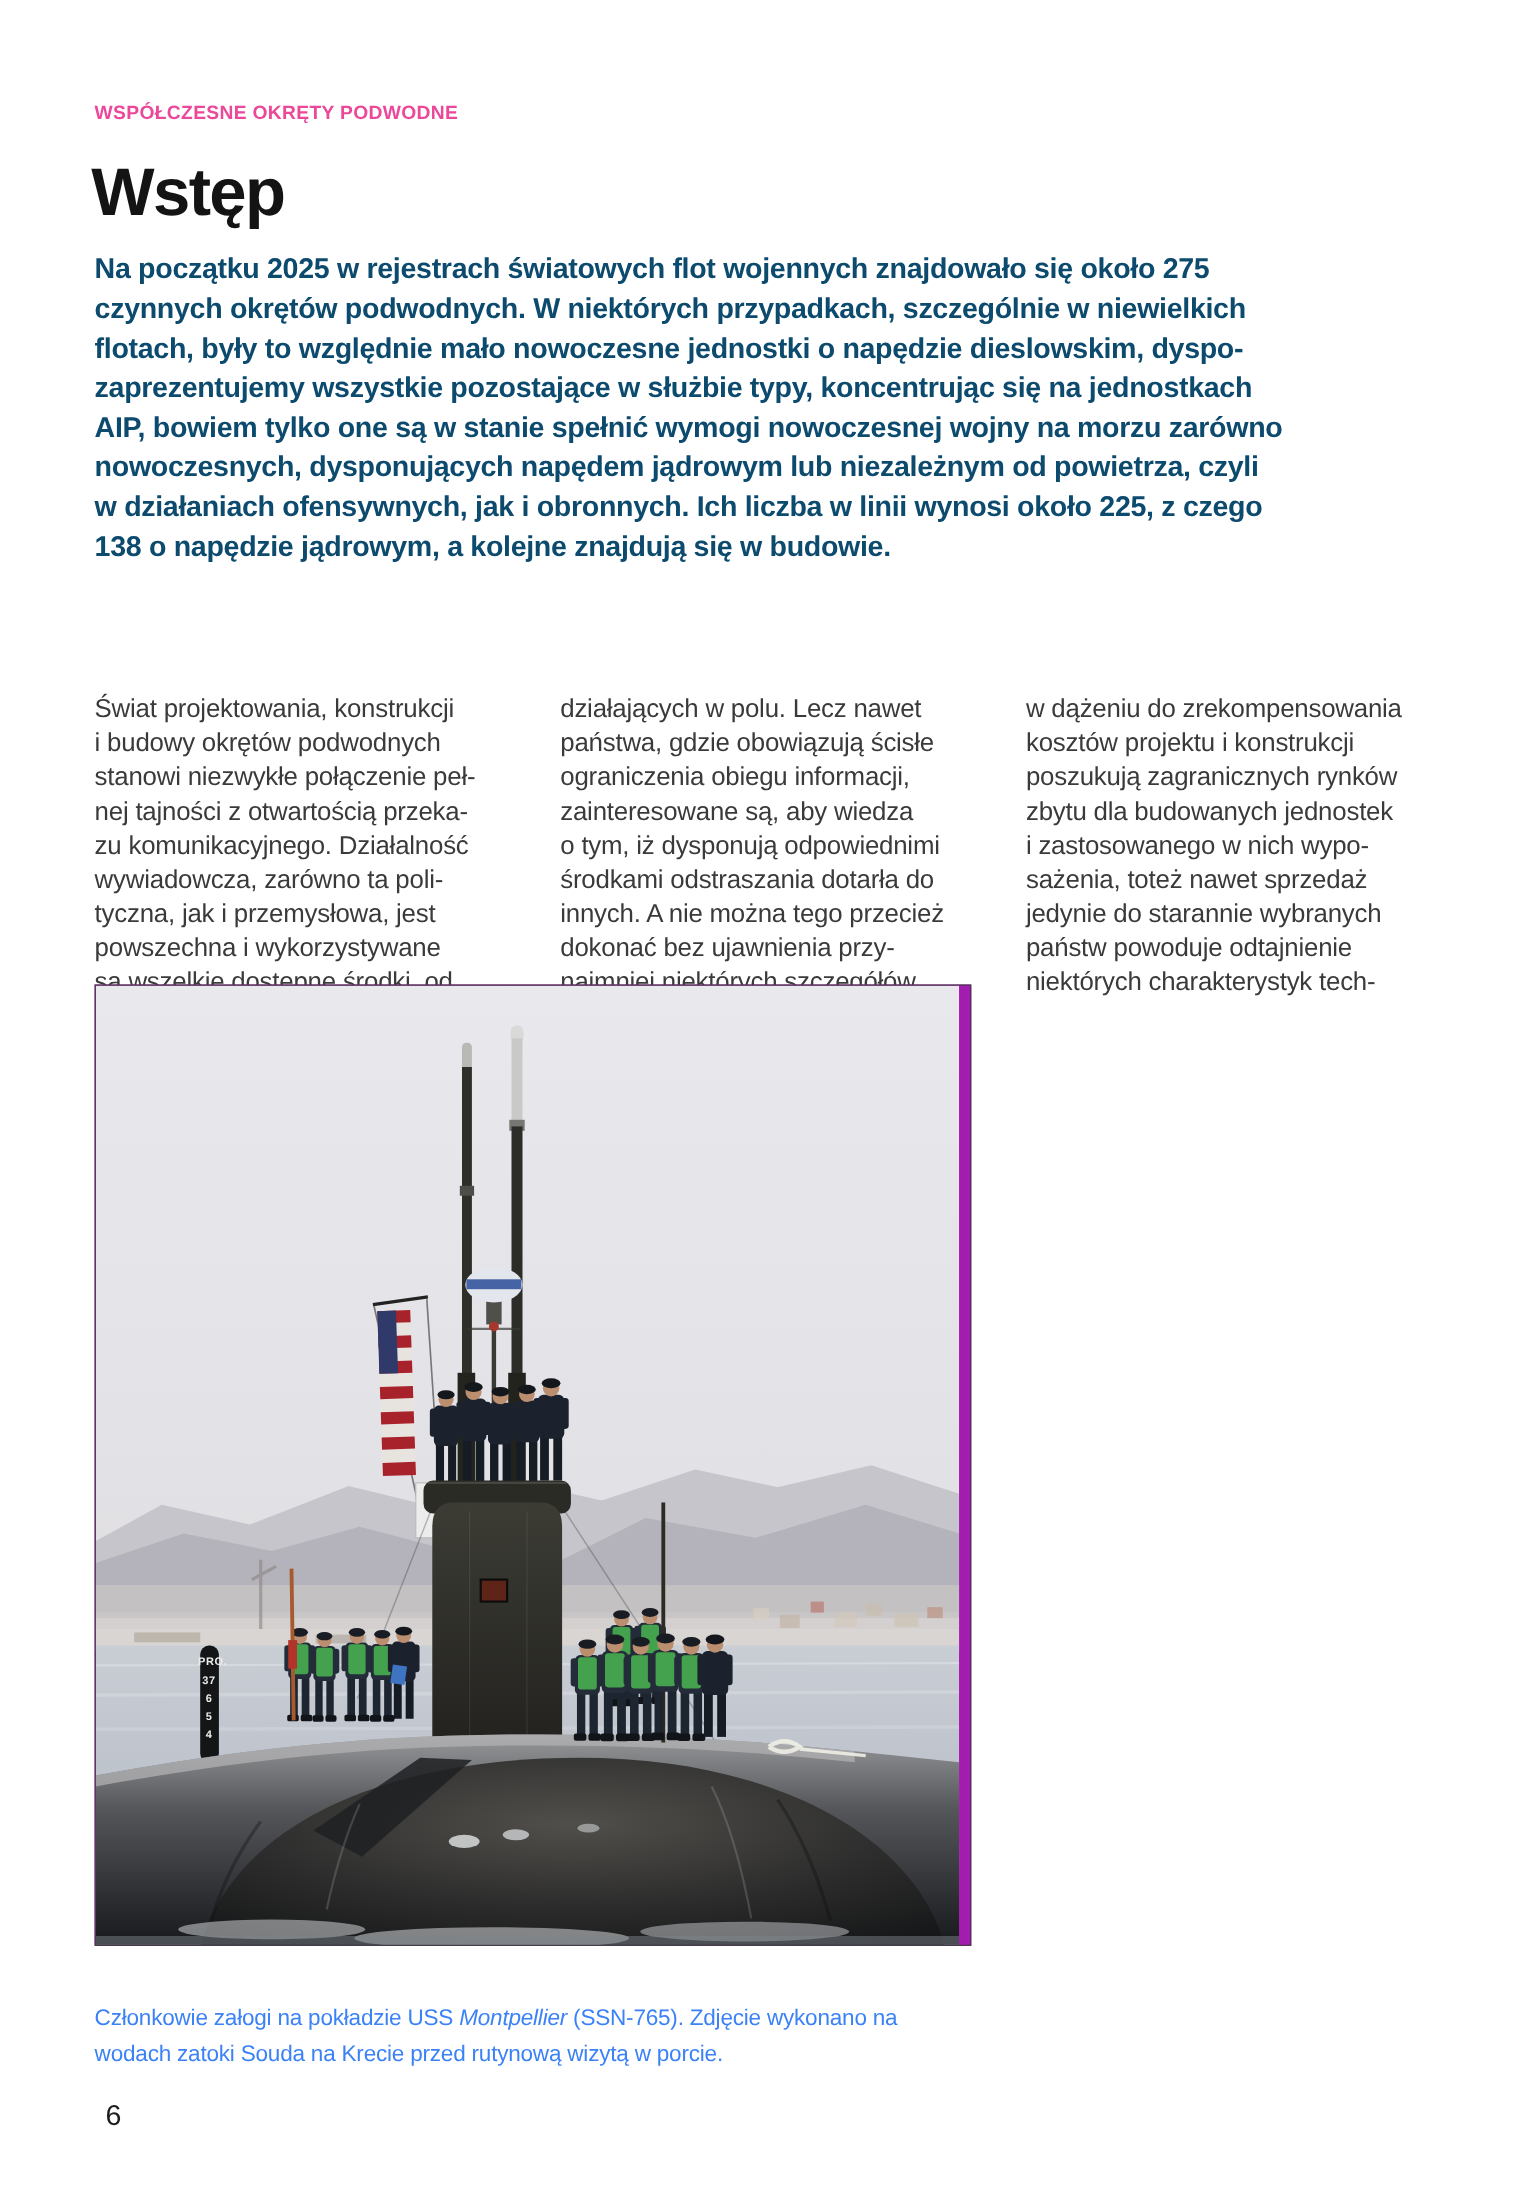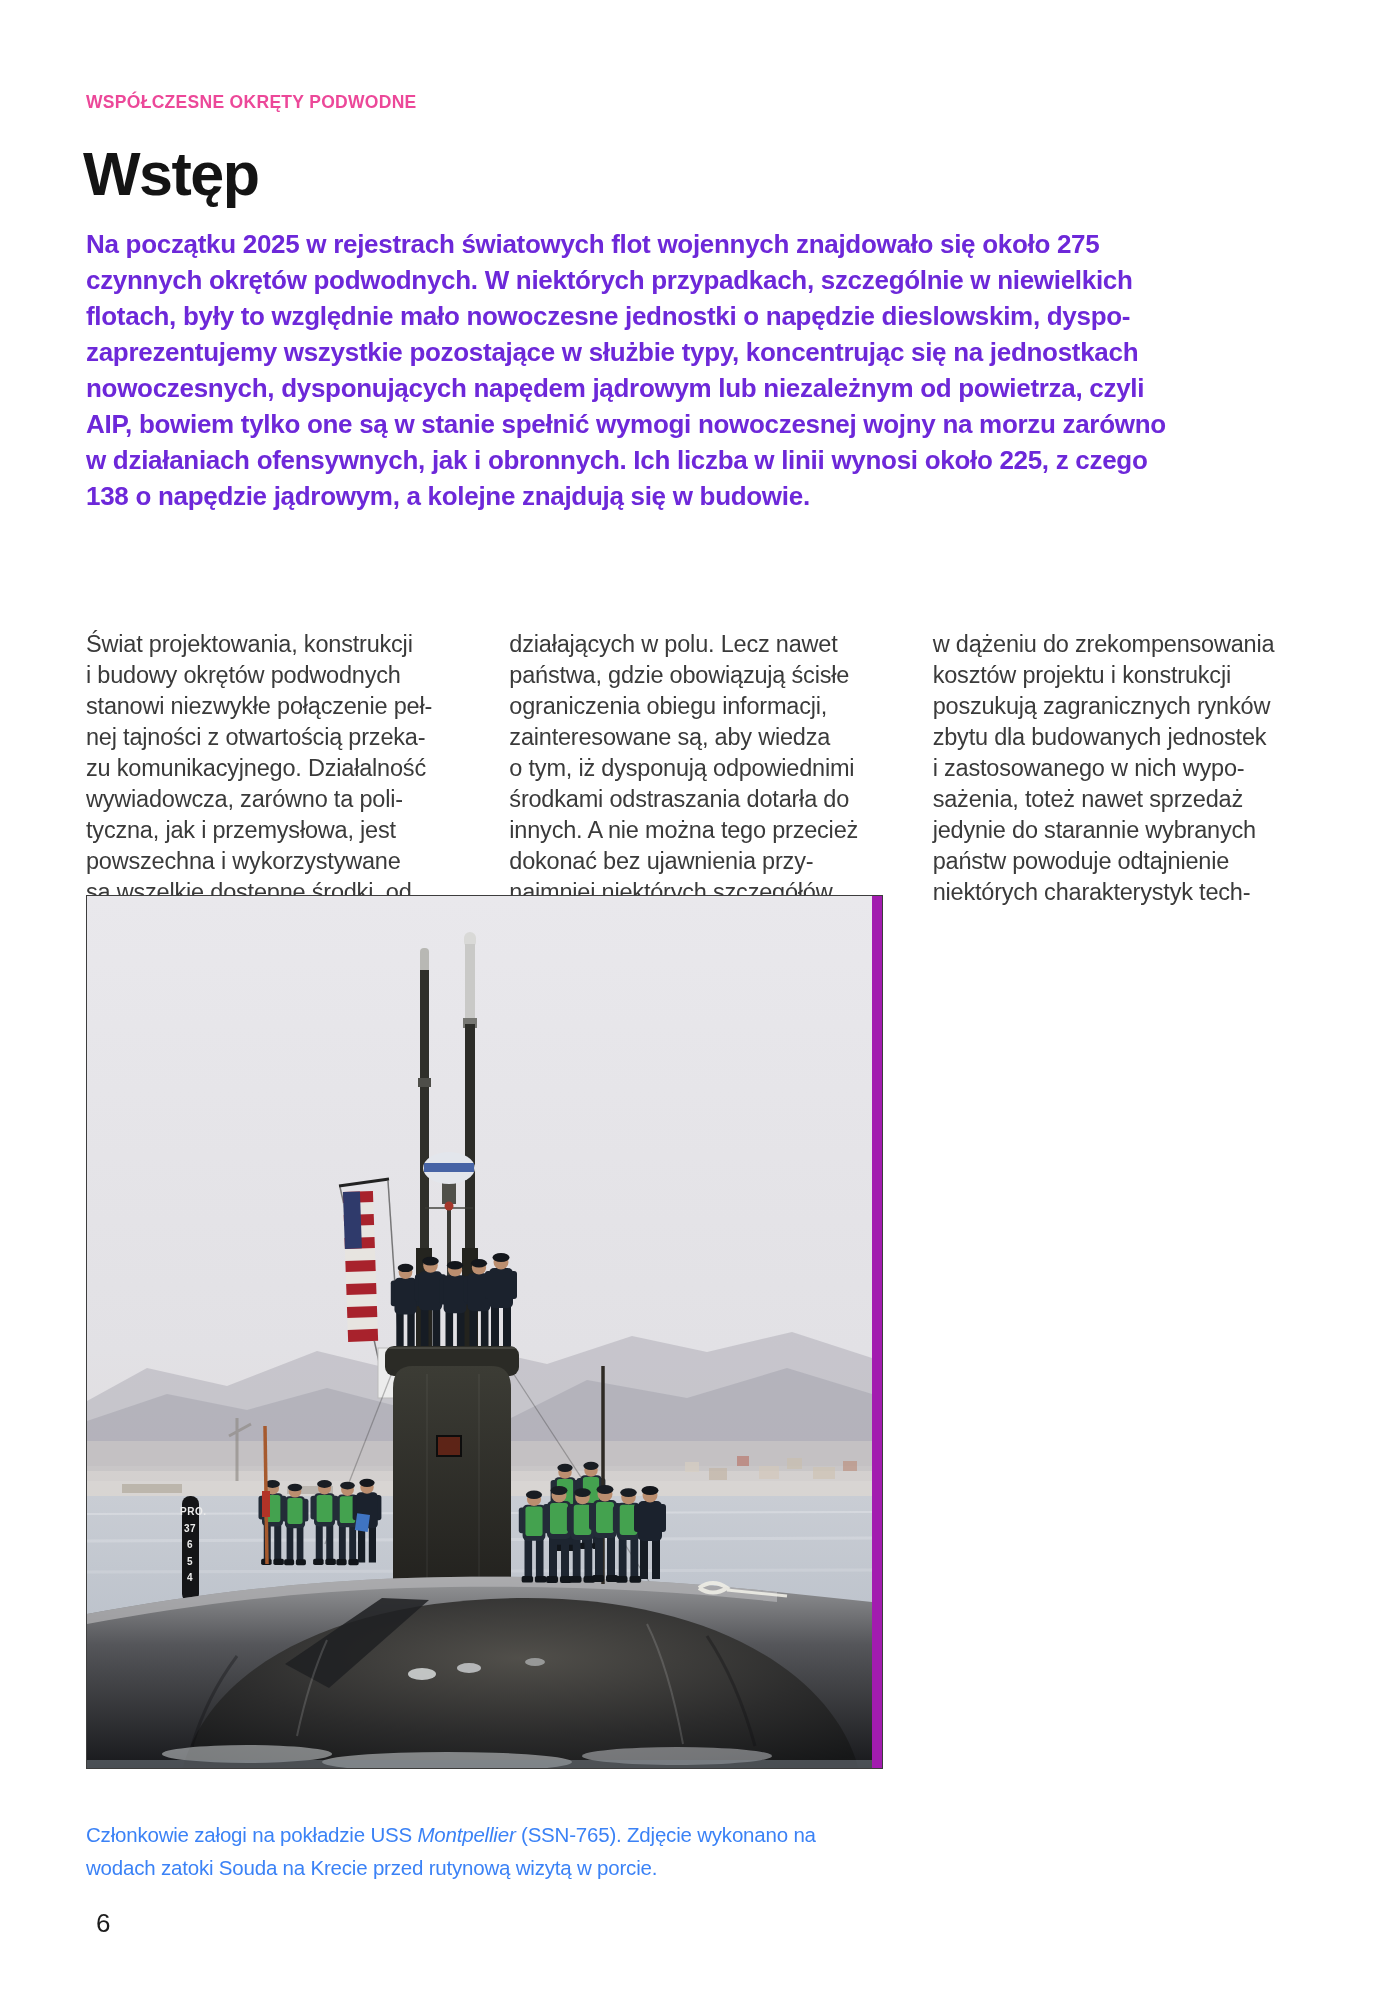--- a/index.html
+++ b/index.html
@@ -17,21 +17,21 @@
     color:#ec4899;
   }
   .title{
     position:absolute;left:83px;top:144px;
     font-size:61px;font-weight:700;letter-spacing:-1.5px;
     color:#141414;line-height:1;
   }
   .lead{
     position:absolute;left:86px;top:226px;width:1240px;
     font-size:26px;font-weight:700;letter-spacing:-.3px;
-    color:#6d28d9;
+    color:#0c4a6e;
   }
   .lead .ln{line-height:36px;white-space:nowrap;}
   .cols{
     position:absolute;left:86px;top:597px;width:1228px;
     display:flex;gap:42px;margin-top:32px;
   }
   .col{flex:1 1 0;min-width:0;}
   .col .ln{
     font-size:23.5px;line-height:31px;color:#3a3a3a;
     white-space:nowrap;letter-spacing:-.2px;
@@ -66,22 +66,22 @@
 
   <div class="kicker">WSPÓŁCZESNE OKRĘTY PODWODNE</div>
 
   <h1 class="title" style="margin:0;">Wstęp</h1>
 
   <div class="lead">
       <div class="ln">Na początku 2025 w rejestrach światowych flot wojennych znajdowało się około 275</div>
       <div class="ln">czynnych okrętów podwodnych. W niektórych przypadkach, szczególnie w niewielkich</div>
       <div class="ln">flotach, były to względnie mało nowoczesne jednostki o napędzie dieslowskim, dyspo-</div>
       <div class="ln">zaprezentujemy wszystkie pozostające w służbie typy, koncentrując się na jednostkach</div>
+      <div class="ln">AIP, bowiem tylko one są w stanie spełnić wymogi nowoczesnej wojny na morzu zarówno</div>
       <div class="ln">nowoczesnych, dysponujących napędem jądrowym lub niezależnym od powietrza, czyli</div>
-      <div class="ln">AIP, bowiem tylko one są w stanie spełnić wymogi nowoczesnej wojny na morzu zarówno</div>
       <div class="ln">w działaniach ofensywnych, jak i obronnych. Ich liczba w linii wynosi około 225, z czego</div>
       <div class="ln">138 o napędzie jądrowym, a kolejne znajdują się w budowie.</div>
     </div>
 
   <div class="cols">
     <div class="col">
         <div class="ln">Świat projektowania, konstrukcji</div>
         <div class="ln">i budowy okrętów podwodnych</div>
         <div class="ln">stanowi niezwykłe połączenie peł-</div>
         <div class="ln">nej tajności z otwartością przeka-</div>

